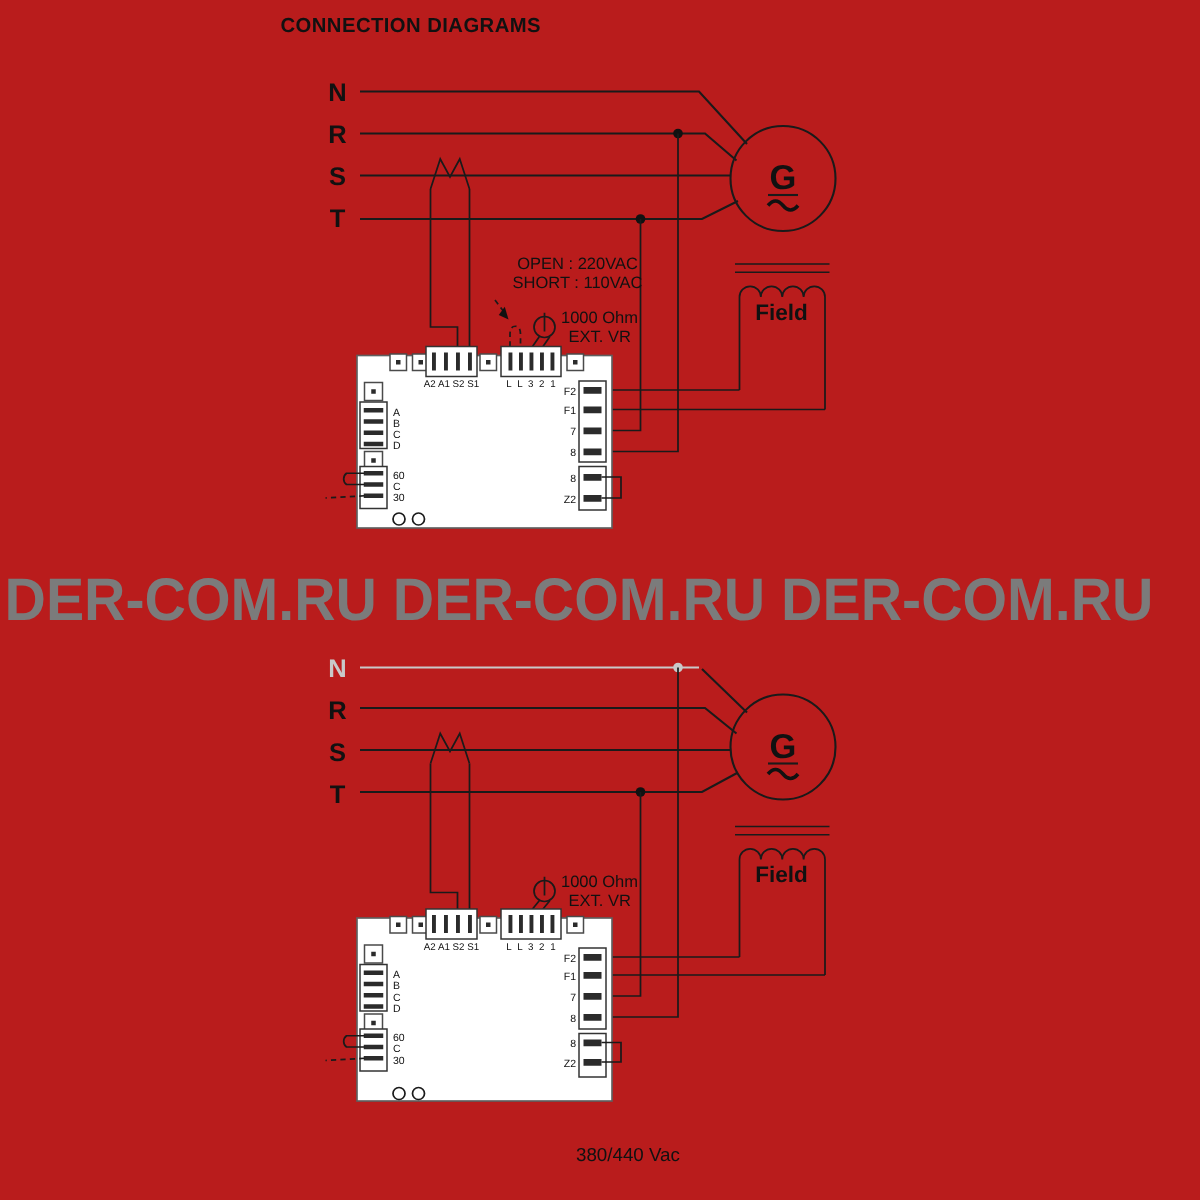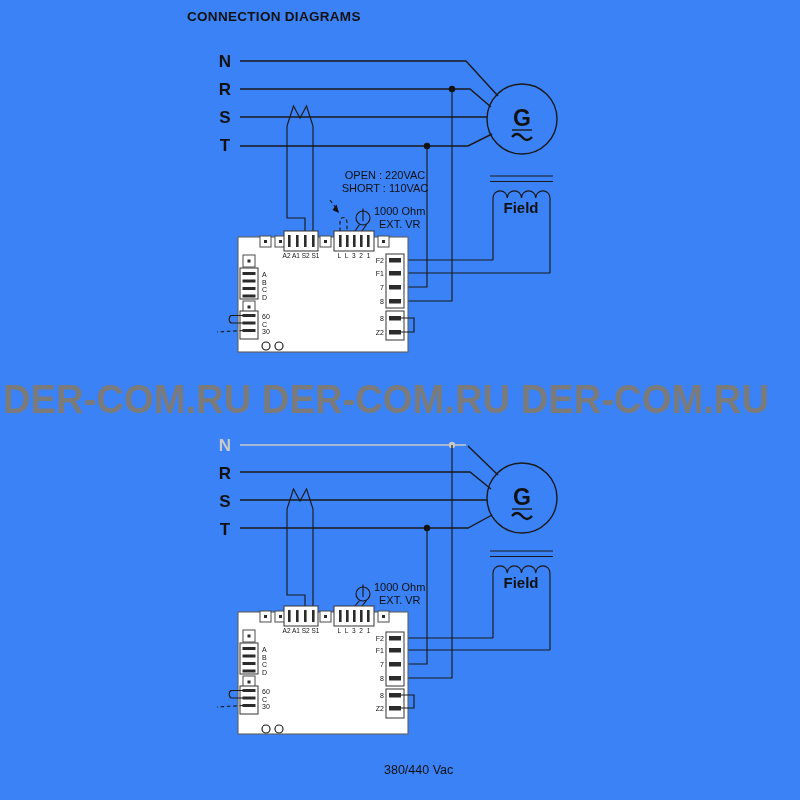--- a/index.html
+++ b/index.html
@@ -1,16 +1,16 @@
 <!DOCTYPE html>
 <html><head>
 <meta charset="utf-8">
 <style>
   html,body{margin:0;padding:0;background:#fff;}
-  .stage{position:relative;width:800px;height:800px;background:#3b82f6;overflow:hidden;}
+  .stage{position:relative;width:800px;height:800px;background:#b91c1c;overflow:hidden;}
   svg{display:block;}
   text{fill:#111;font-family:"Liberation Sans",sans-serif;}
   .t-title{font-weight:bold;font-size:13.5px;letter-spacing:.3px;}
   .t-phase{font-weight:bold;font-size:17px;}
   .t-phase-dim{fill:#c9c9c9;}
   .t-g{font-weight:bold;font-size:23px;}
   .t-field{font-weight:bold;font-size:15px;}
   .t-note{font-size:11px;}
   .t-tiny{font-size:6.5px;}
   .t-aux{font-size:6.5px;word-spacing:2px;}

